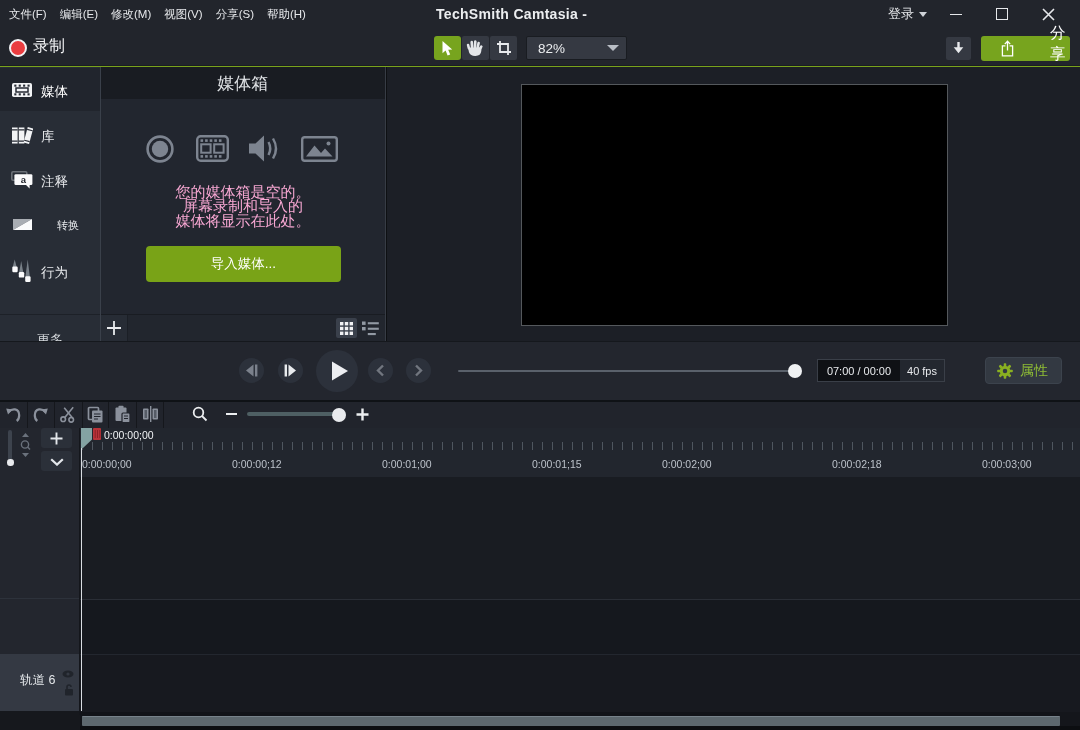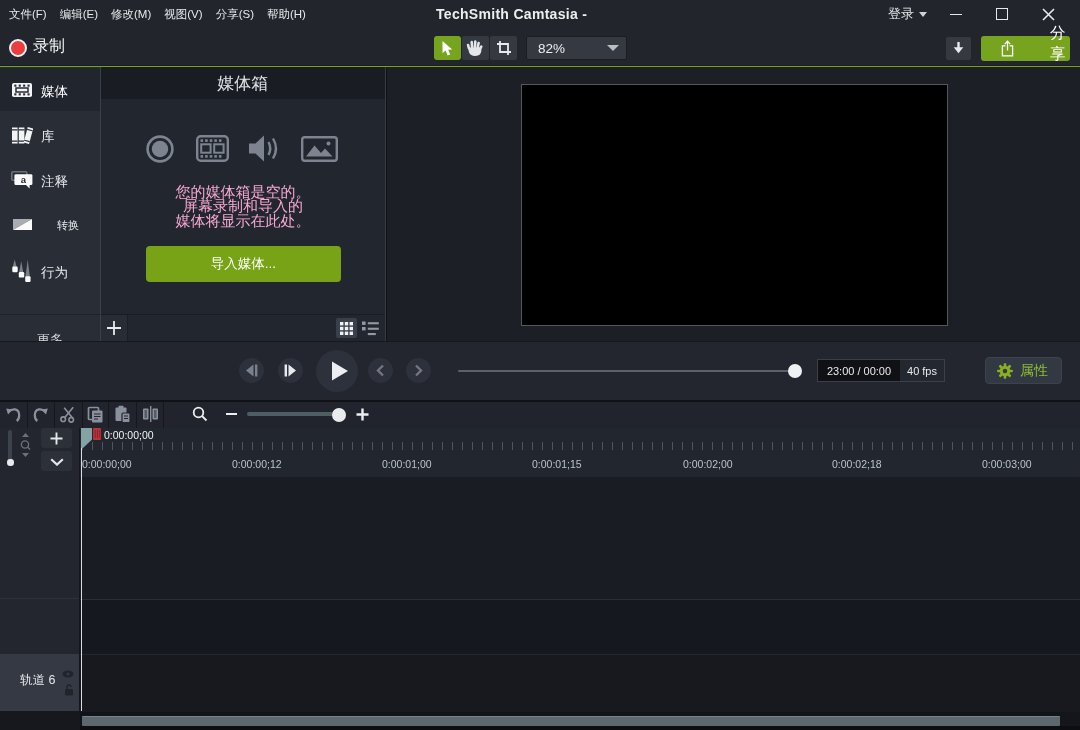--- a/index.html
+++ b/index.html
@@ -233,21 +233,21 @@
   </svg>
 <div class="abs" style="left:406px;top:358px;width:25px;height:25px;border-radius:50%;background:#2c313b;"></div>
 <svg class="abs" style="left:413px;top:364px;" width="11" height="13" viewBox="0 0 11 13">
     <path d="M3 1.5 L8 6.5 L3 11.5" stroke="#71767f" stroke-width="2.4" fill="none"></path>
   </svg>
 
 <div class="abs" style="left:458px;top:370px;width:342px;height:2px;background:#5a616b;border-radius:1px;"></div>
 <div class="abs" style="left:788px;top:364px;width:14px;height:14px;border-radius:50%;background:#eff1f3;"></div>
 
 <div class="abs" style="left:817px;top:359px;width:128px;height:23px;border:1px solid #3a3f48;box-sizing:border-box;background:#0f1115;"></div>
-<div class="abs" style="left:818px;top:360px;width:82px;height:21px;background:#0f1115;display:flex;align-items:center;justify-content:center;color:#e8eaed;font-size:11px;">23:00 / 00:00</div>
+<div class="abs" style="left:818px;top:360px;width:82px;height:21px;background:#0f1115;display:flex;align-items:center;justify-content:center;color:#e8eaed;font-size:11px;">07:00 / 00:00</div>
 <div class="abs" style="left:900px;top:360px;width:44px;height:21px;background:#23272f;display:flex;align-items:center;justify-content:center;color:#e8eaed;font-size:11px;">40 fps</div>
 
 <div class="abs" style="left:985px;top:357px;width:77px;height:27px;background:#333942;border:1px solid #3c434d;border-radius:4px;box-sizing:border-box;"></div>
 <svg class="abs" style="left:996.5px;top:362.5px;" width="16" height="16" viewBox="0 0 15 15">
     <g fill="#8ab021">
       <circle cx="7.5" cy="7.5" r="5"></circle>
       <g>
         <rect x="6.3" y="0.2" width="2.4" height="3" rx="0.7"></rect>
         <rect x="6.3" y="11.8" width="2.4" height="3" rx="0.7"></rect>
         <rect x="0.2" y="6.3" width="3" height="2.4" rx="0.7"></rect>
@@ -445,21 +445,21 @@
     <i class="abs" style="left:972px;top:13.5px;width:1px;height:8px;background:#4f565f;"></i>
     <i class="abs" style="left:982px;top:13.5px;width:1px;height:8px;background:#4f565f;"></i>
     <i class="abs" style="left:992px;top:13.5px;width:1px;height:8px;background:#4f565f;"></i>
   </div>
 
 <div class="abs" id="rlabels" style="left:80px;top:458px;width:1000px;height:14px;overflow:hidden;color:#bcc2ca;font-size:10.5px;">
     <i class="abs" style="left:2px;top:0;font-style:normal;">0:00:00;00</i>
     <i class="abs" style="left:152px;top:0;font-style:normal;">0:00:00;12</i>
     <i class="abs" style="left:302px;top:0;font-style:normal;">0:00:01;00</i>
     <i class="abs" style="left:452px;top:0;font-style:normal;">0:00:01;15</i>
-    <i class="abs" style="left:603px;top:0;font-style:normal;">0:00:02;00</i>
+    <i class="abs" style="left:582px;top:0;font-style:normal;">0:00:02;00</i>
     <i class="abs" style="left:752px;top:0;font-style:normal;">0:00:02;18</i>
     <i class="abs" style="left:902px;top:0;font-style:normal;">0:00:03;00</i>
   </div>
 
 <div class="abs" style="left:104px;top:428.5px;color:#f0f2f4;font-size:10.5px;">0:00:00;00</div>
 
 <div class="abs" id="trackzone1" style="left:80px;top:477px;width:1000px;height:122px;background:#191c22;"></div>
 <div class="abs" id="trackzone2" style="left:80px;top:599px;width:1000px;height:55px;background:#15181e;border-top:1px solid #2a2e36;box-sizing:border-box;"></div>
 <div class="abs" id="trackzone3" style="left:80px;top:654px;width:1000px;height:58px;background:#17191f;border-top:1px solid #23272f;box-sizing:border-box;"></div>
 

